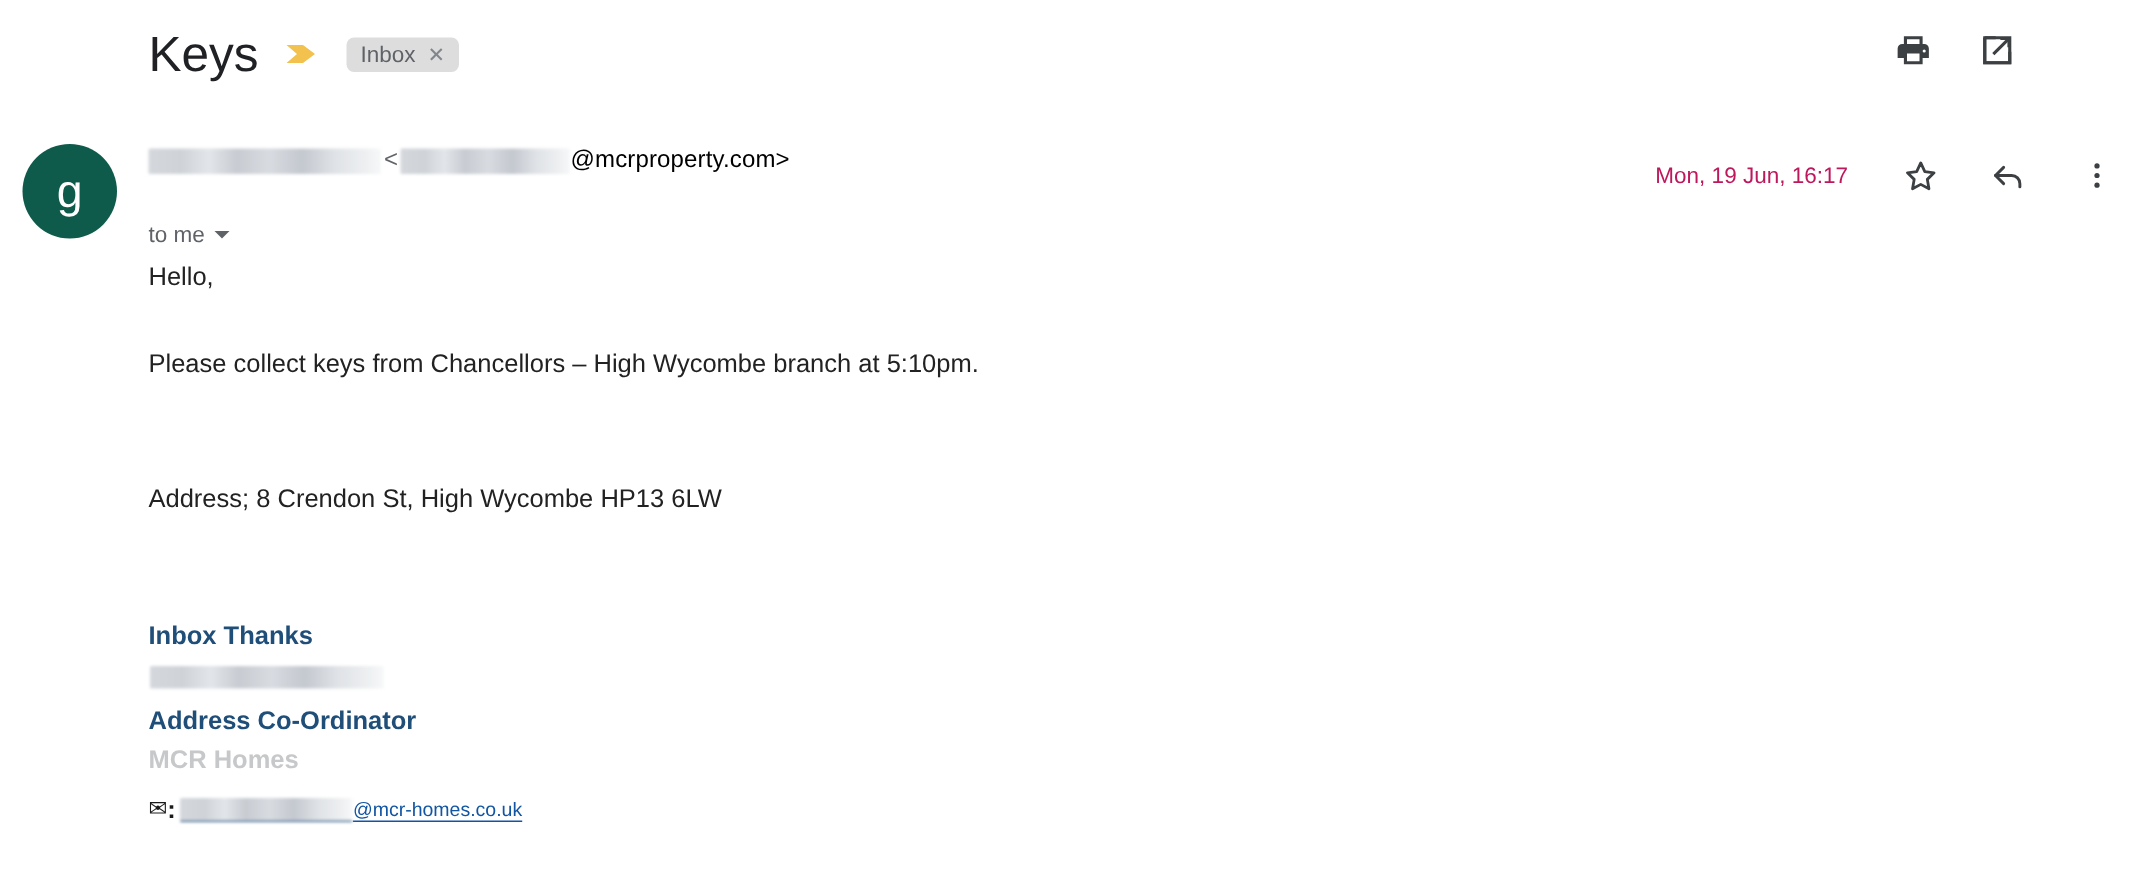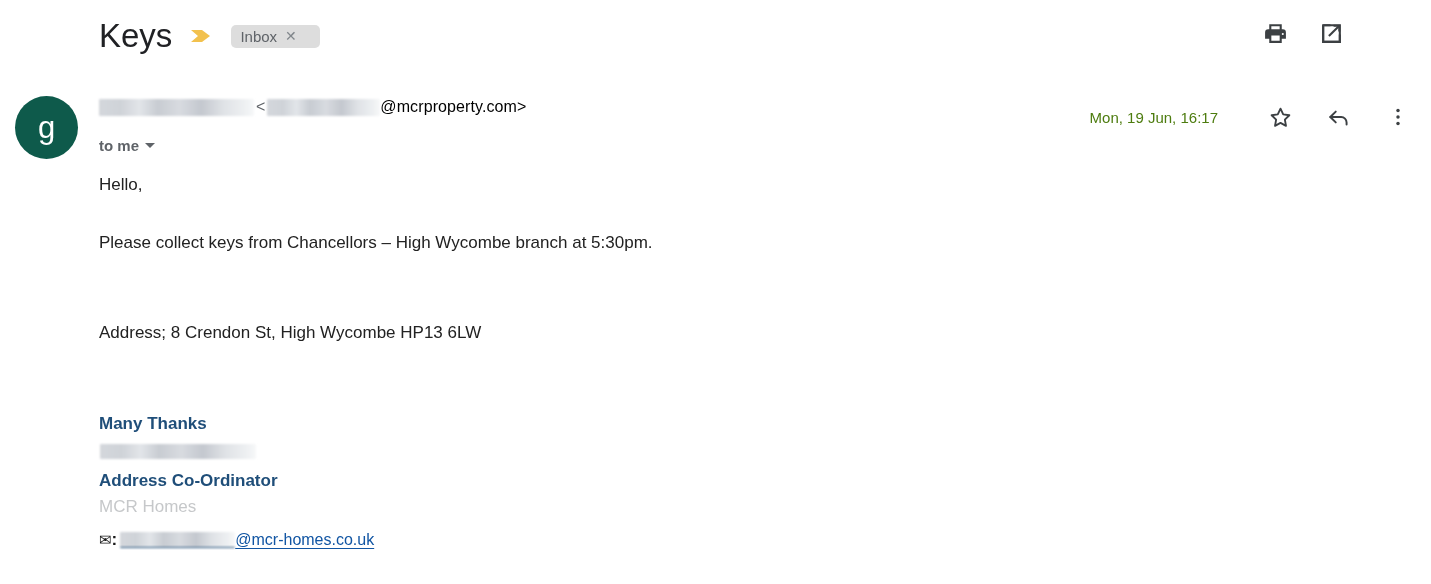--- a/index.html
+++ b/index.html
@@ -49,21 +49,21 @@
     margin-left: 18px;
     width: 22px;
     height: 20px;
     display: block;
   }
   .label-chip {
     margin-left: 19px;
     background: #dddddd;
     border-radius: 5px;
     height: 23px;
-    padding: 0 23px 0 9px;
+    padding: 0 9px 0 9px;
     display: inline-flex;
     align-items: center;
     gap: 8px;
   }
   .label-chip-text {
     font-size: 15px;
     color: #5f6368;
     line-height: 23px;
     white-space: nowrap;
   }
@@ -147,23 +147,22 @@
     padding: 0 2px;
   }
   .sender-domain {
     font-size: 16px;
     color: #000000;
     letter-spacing: 0.1px;
   }
   .to-line {
     display: flex;
     align-items: center;
-    margin-top: 17px;
+    margin-top: 28px;
     gap: 6px;
-    font-weight: bold;
   }
   .to-text {
     font-size: 15px;
     color: #5f6368;
   }
   .caret-down {
     width: 0; height: 0;
     border-left: 5px solid transparent;
     border-right: 5px solid transparent;
     border-top: 5px solid #5f6368;
@@ -174,23 +173,23 @@
   .sender-right {
     position: absolute;
     right: 14px;
     top: 6px;
     display: flex;
     align-items: center;
     gap: 0px;
   }
   .timestamp {
     font-size: 15px;
-    color: #4d7c0f;
-    white-space: nowrap;
-    margin-right: 22px;
+    color: #be185d;
+    white-space: nowrap;
+    margin-right: 8px;
   }
   .row-icon-btn {
     width: 38px;
     height: 38px;
     display: flex;
     align-items: center;
     justify-content: center;
     border-radius: 50%;
     cursor: pointer;
     background: transparent;
@@ -227,21 +226,21 @@
     white-space: nowrap;
   }
   .sig-name-redact {
     width: 156px;
     height: 15px;
     margin: 8px 0 10px 1px;
   }
   .sig-company {
     font-size: 17px;
     line-height: 24px;
-    font-weight: normal;
+    font-weight: bold;
     color: #c6c8ca;
     margin: 2px 0 0 0;
     white-space: nowrap;
   }
   .sig-email-row {
     display: flex;
     align-items: center;
     margin-top: 10px;
     white-space: nowrap;
   }
@@ -255,21 +254,21 @@
     color: #1a1a1a;
     font-weight: bold;
     margin-right: 3px;
   }
   .sig-email-redact {
     width: 115px;
     height: 16px;
     border-bottom: 1.6px solid #1f4e79;
   }
   .sig-email-link {
-    font-size: 16px;
+    font-size: 13px;
     line-height: 22px;
     color: #1155a3;
     text-decoration: underline;
     text-underline-offset: 3px;
     cursor: pointer;
   }
 </style>
 </head>
 <body>
 
@@ -346,27 +345,27 @@
           <circle cx="12" cy="12" r="1.9" fill="#3c4043"></circle>
           <circle cx="12" cy="19" r="1.9" fill="#3c4043"></circle>
         </svg>
       </button>
     </div>
   </div>
 
   <div class="body-area">
     <p class="body-p">Hello,</p>
     <div class="gap-sm"></div>
-    <p class="body-p">Please collect keys from Chancellors – High Wycombe branch at 5:30pm.</p>
+    <p class="body-p">Please collect keys from Chancellors – High Wycombe branch at 5:10pm.</p>
     <div class="gap-md"></div>
     <p class="body-p">Address; 8 Crendon St, High Wycombe HP13 6LW</p>
     <div class="gap-lg"></div>
 
     <div>
-      <p class="sig-line-bold-blue">Many Thanks</p>
+      <p class="sig-line-bold-blue">Inbox Thanks</p>
       <div class="redact sig-name-redact"></div>
       <p class="sig-line-bold-blue">Address Co-Ordinator</p>
       <p class="sig-company">MCR Homes</p>
       <div class="sig-email-row">
         <span class="envelope-glyph">✉</span>
         <span class="colon">:</span>
         <span class="redact sig-email-redact"></span>
         <a class="sig-email-link">@mcr-homes.co.uk</a>
       </div>
     </div>

